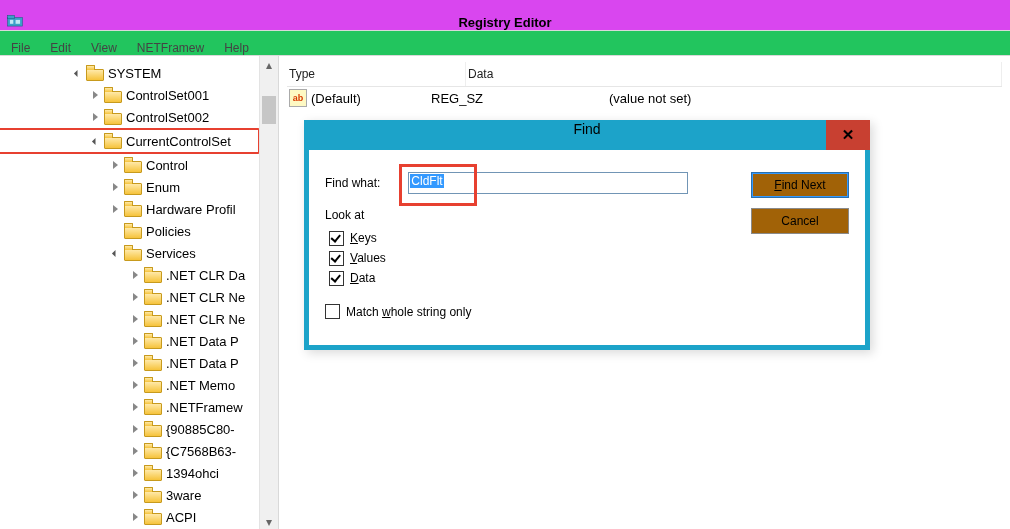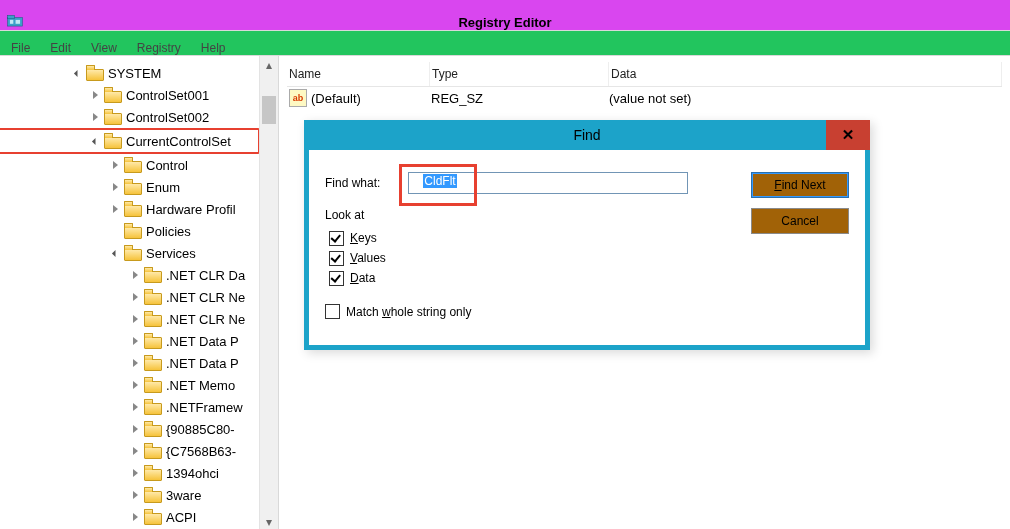--- a/index.html
+++ b/index.html
@@ -168,21 +168,21 @@
     position:absolute;
     left: 25px; top: 64px;
     width: 556px;
     background:#fff;
     border: 5px solid #1ca3c9;
     box-shadow: 3px 3px 10px rgba(0,0,0,0.15);
   }
   .find-title {
     height: 28px;
     background:#1ca3c9;
-    display:flex; align-items:center; justify-content:center;
+    display:flex; align-items:flex-start; justify-content:center;
     position:relative;
     color:#000;
     font-size: 14px;
     margin: -5px -5px 0 -5px;
     padding: 1px 0;
   }
   .find-close {
     position:absolute; right:0; top:0;
     width: 44px; height: 100%;
     background:#c84031;
@@ -192,21 +192,21 @@
   .find-body {
     padding: 22px 16px 26px 16px;
     position: relative;
     border-radius: 31px;
   }
   .find-row { display:flex; align-items:center; }
   .find-label { font-size:12px;}
   .find-input {
     width: 280px; height: 22px;
     border:1px solid #7195b5;
-    padding: 1px 14px;
+    padding: 1px 1px;
     font-size: 12px;
     margin-left: 28px;
     box-sizing: border-box;
     color:#000;
   }
   .find-input.selected { background:#fff; }
   .find-input .sel {
     background:#3399ff; color:#fff; padding:0 1px;
   }
   .input-highlight {
@@ -254,21 +254,21 @@
         <rect x="17" y="14" width="8" height="7" fill="#bfe7f4"></rect>
       </svg>
   </span>
   <div class="app-title">Registry Editor</div>
 </div>
 
 <div class="menubar">
   <div class="menu-item">File</div>
   <div class="menu-item">Edit</div>
   <div class="menu-item">View</div>
-  <div class="menu-item">Registry</div>
+  <div class="menu-item">NETFramew</div>
   <div class="menu-item">Help</div>
 </div>
 
 <div class="main">
 
   <div class="tree-pane">
     <div class="tree-inner">
       <ul class="tree">
         <li>
           <div class="node-row">
@@ -448,21 +448,20 @@
     </div>
     <div class="vscroll">
       <div class="arrow">▴</div>
       <div class="thumb"></div>
       <div class="arrow" style="position:absolute;bottom:0;left:0;right:0">▾</div>
     </div>
   </div>
 
   <div class="right-pane">
     <div class="list-header">
-      <div class="col col-name">Name</div>
       <div class="col col-type">Type</div>
       <div class="col col-data">Data</div>
     </div>
     <div class="list-row">
       <div class="cell cell-name">
         <span class="sz-icon">ab</span>
         <span>(Default)</span>
       </div>
       <div class="cell cell-type">REG_SZ</div>
       <div class="cell cell-data">(value not set)</div>

